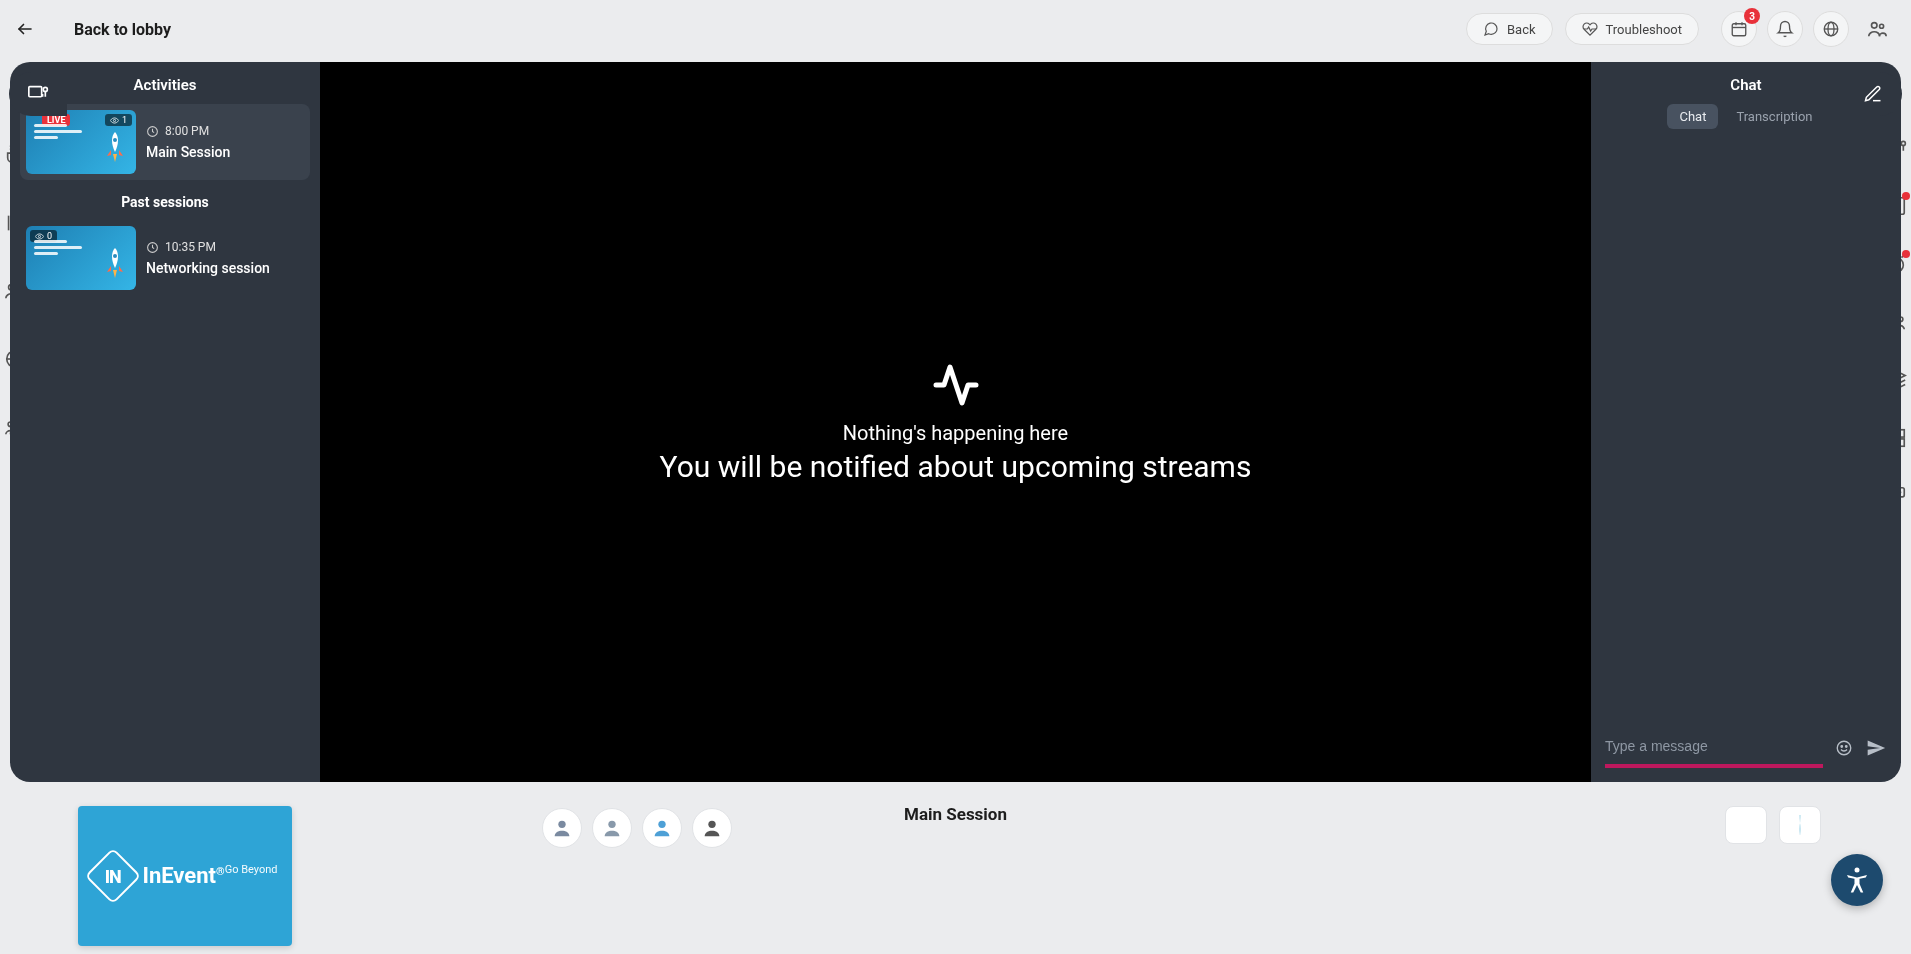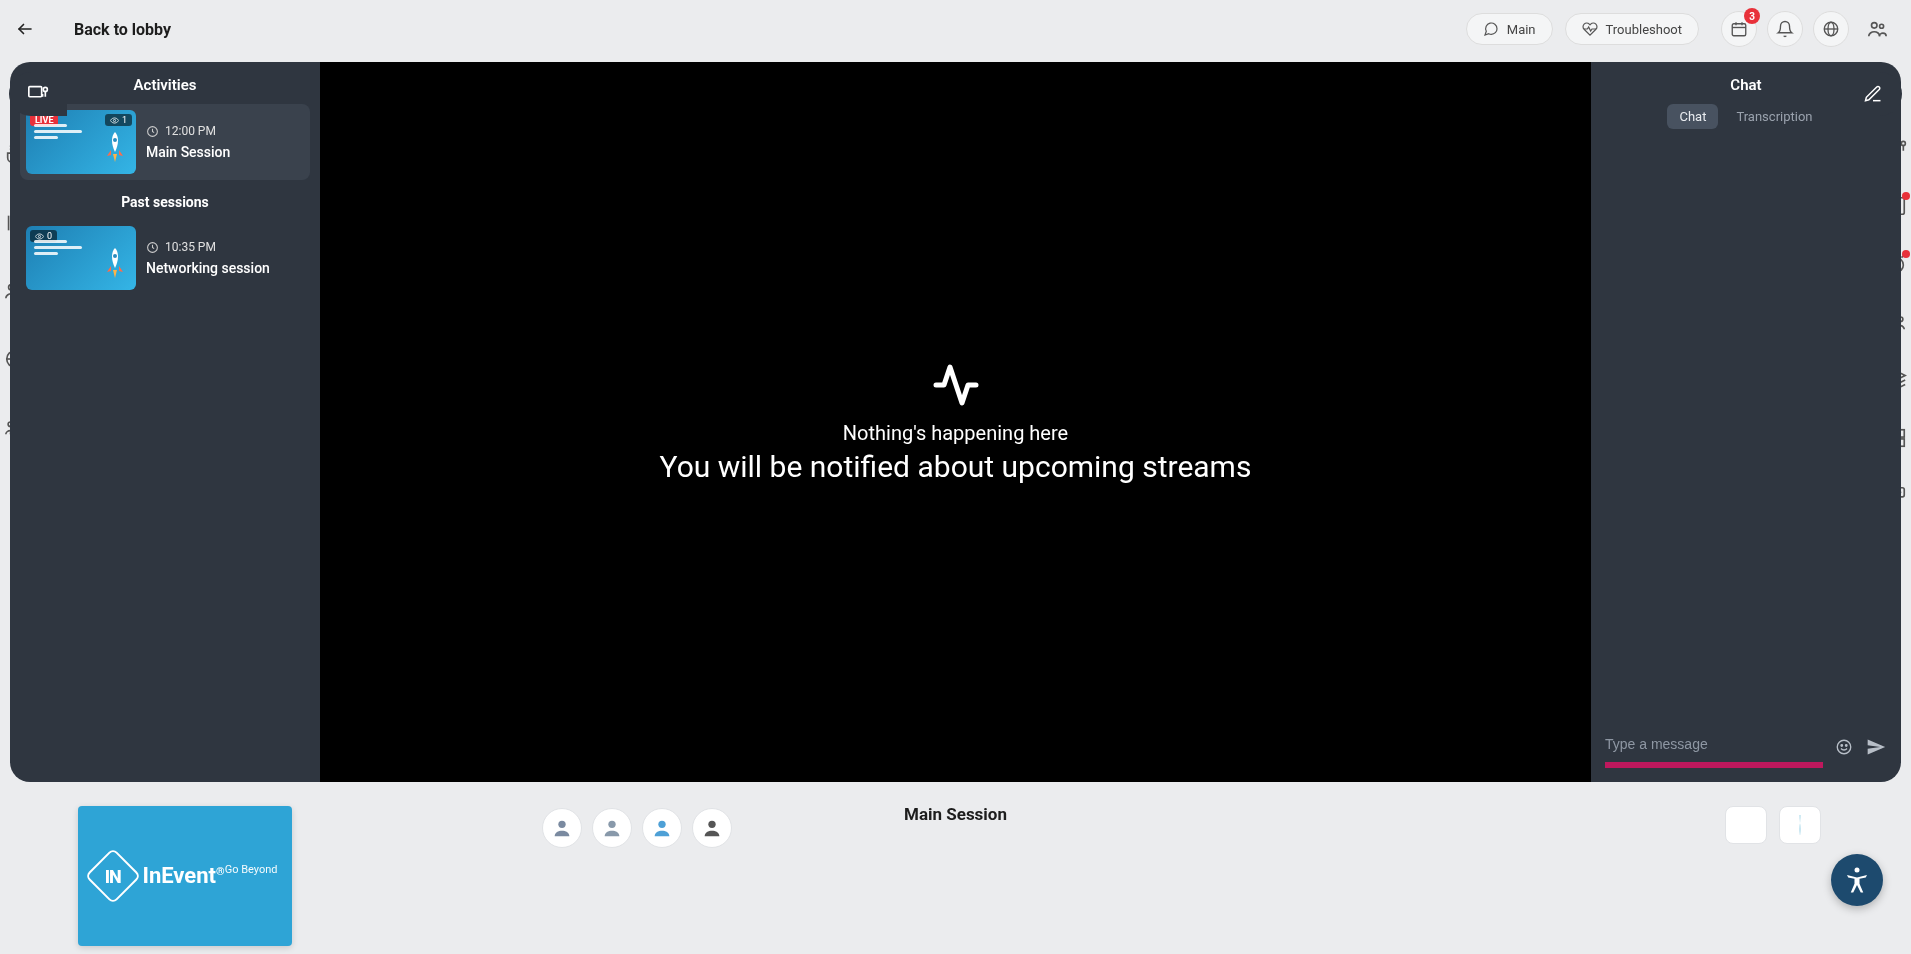--- a/index.html
+++ b/index.html
@@ -46,21 +46,21 @@
   }
   .left-bar .ico { width: 40px; height: 40px; border-radius: 8px; display: flex; align-items: center; justify-content: center; color: #555; cursor: pointer; }
 
   .panel-left {
     width: 310px; background: var(--dark); border-radius: 20px 0 0 20px; padding: 14px 10px 10px 10px; display: flex; flex-direction: column; position: relative; z-index: 2;
   }
   .panel-left h3 { margin: 0 0 10px 0; text-align: center; font-size: 15px; font-weight: 600; color: #fff; }
   .session-card { display: flex; gap: 10px; padding: 6px; border-radius: 8px; cursor: pointer; margin-bottom: 6px; }
   .session-card.active { background: #3a424d; }
   .thumb { width: 110px; height: 64px; border-radius: 6px; background: linear-gradient(135deg, #1e7fb3, #34b5e6); position: relative; overflow: hidden; flex-shrink: 0; }
-  .thumb .live { position: absolute; top: 4px; left: 4px; background: var(--red); color: #fff; font-size: 9px; font-weight: 700; padding: 1px 5px; border-radius: 3px; text-align: right; }
+  .thumb .live { position: absolute; top: 4px; left: 16px; background: var(--red); color: #fff; font-size: 9px; font-weight: 700; padding: 1px 5px; border-radius: 3px; text-align: right; }
   .thumb .eye { position: absolute; top: 4px; right: 4px; background: rgba(0,0,0,0.55); color: #fff; font-size: 9px; padding: 1px 5px; border-radius: 3px; display: flex; align-items: center; gap: 3px; }
   .thumb .rocket {
     position: absolute; right: 6px; bottom: 4px; width: 30px; height: 40px;
   }
   .thumb .lines { position: absolute; left: 8px; top: 14px; width: 60px; }
   .thumb .lines div { height: 3px; background: rgba(255,255,255,0.85); margin-bottom: 3px; border-radius: 2px; }
   .thumb .lines div:nth-child(1){width:55%}
   .thumb .lines div:nth-child(2){width:80%}
   .thumb .lines div:nth-child(3){width:40%}
   .sess-meta { display: flex; flex-direction: column; justify-content: center; gap: 6px; color: #fff; }
@@ -75,21 +75,21 @@
   .video .msg2 { font-size: 30px; }
 
   
   .panel-right { width: 310px; background: var(--dark); border-radius: 0 20px 20px 0; display: flex; flex-direction: column; padding: 14px 0 0 0; position: relative; z-index: 2; }
   .panel-right h3 { margin: 0 0 10px 0; text-align: center; font-size: 15px; font-weight: 600; color: #fff; }
   .chat-tabs { display: flex; justify-content: center; gap: 6px; margin-bottom: 8px; }
   .chat-tab { padding: 5px 12px; border-radius: 6px; font-size: 13px; color: #9aa2ad; cursor: pointer; }
   .chat-tab.active { background: #485260; color: #e9ecf0; }
   .chat-body { flex: 1; }
   .chat-input-row { display: flex; align-items: center; gap: 10px; padding: 10px 14px 14px 14px; }
-  .chat-input { flex: 1; background: transparent; border: none; outline: none; color: #c6ccd4; font-size: 14px; padding: 10px 0; border-bottom: 6px solid #be185d; }
+  .chat-input { flex: 1; background: transparent; border: none; outline: none; color: #c6ccd4; font-size: 14px; padding: 10px 0; border-bottom: 4px solid #be185d; }
   .chat-input::placeholder { color: #8e97a3; }
   .chat-icn { width: 22px; height: 22px; display: flex; align-items: center; justify-content: center; color: #b7bec7; cursor: pointer; }
 
   
   .right-bulge {
     position: absolute; right: -1px; top: 10px; width: 58px; height: 44px;
     background: var(--dark); border-radius: 0 22px 22px 0;
     display: flex; align-items: center; justify-content: center; z-index: 3;
   }
   .right-bar {
@@ -134,21 +134,21 @@
       </span>
       <span class="label">Back to lobby</span>
     </div>
     <div class="top-spacer"></div>
     <div class="pill">
       <span>
         <svg viewBox="0 0 24 24" fill="none" stroke="#555" stroke-width="1.8">
             <path d="M21 11.5a8.38 8.38 0 0 1-8.5 8.5 8.5 8.5 0 0 1-3.9-.94L3 21l1.94-5.6A8.5 8.5 0 1 1 21 11.5z"></path>
           </svg>
       </span>
-      <span>Main</span>
+      <span>Back</span>
     </div>
     <div class="pill">
       <span>
         <svg viewBox="0 0 24 24" fill="none" stroke="#555" stroke-width="1.8">
             <path d="M20.84 4.61a5.5 5.5 0 0 0-7.78 0L12 5.67l-1.06-1.06a5.5 5.5 0 0 0-7.78 7.78L12 21.23l8.84-8.84a5.5 5.5 0 0 0 0-7.78z"></path>
             <polyline points="3 12 8 12 10 9 13 15 15 12 21 12"></polyline>
           </svg>
       </span>
       <span>Troubleshoot</span>
     </div>
@@ -286,21 +286,21 @@
               <path d="M16 20l4 6-4-1z" fill="#ff6b4a"></path>
               <path d="M10 24h4l-2 8z" fill="#ffb347"></path>
             </svg>
         </div>
         <div class="sess-meta">
           <div class="sess-time">
             <svg width="13" height="13" viewBox="0 0 24 24" fill="none" stroke="#ccc" stroke-width="2">
                 <circle cx="12" cy="12" r="9"></circle>
                 <polyline points="12 7 12 12 15 14"></polyline>
               </svg>
-            <span>12:00 PM</span>
+            <span>8:00 PM</span>
           </div>
           <div class="sess-title">Main Session</div>
         </div>
       </div>
 
       <div class="section-label">Past sessions</div>
 
       <div class="session-card">
         <div class="thumb">
           <span class="eye" style="left:4px; right:auto;">

